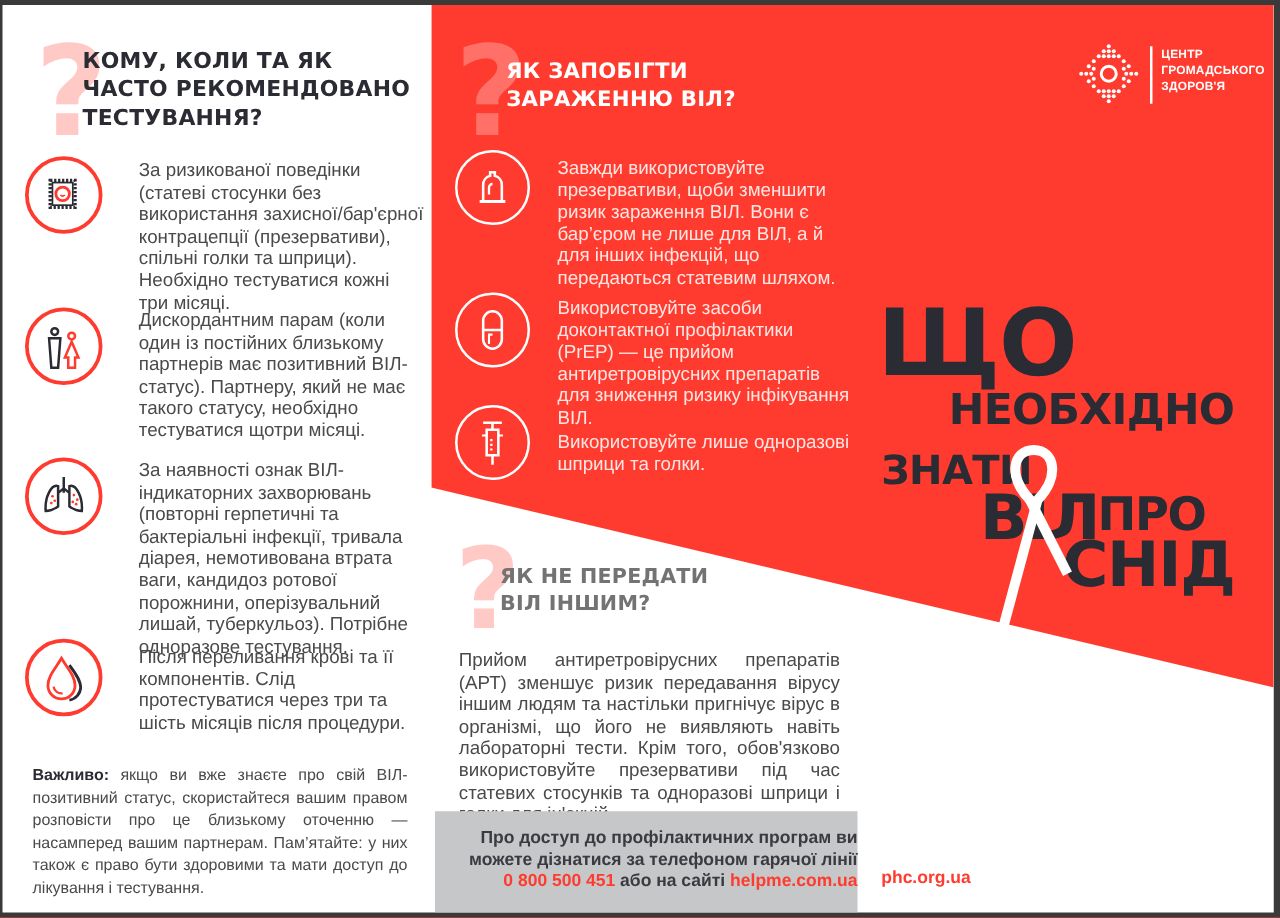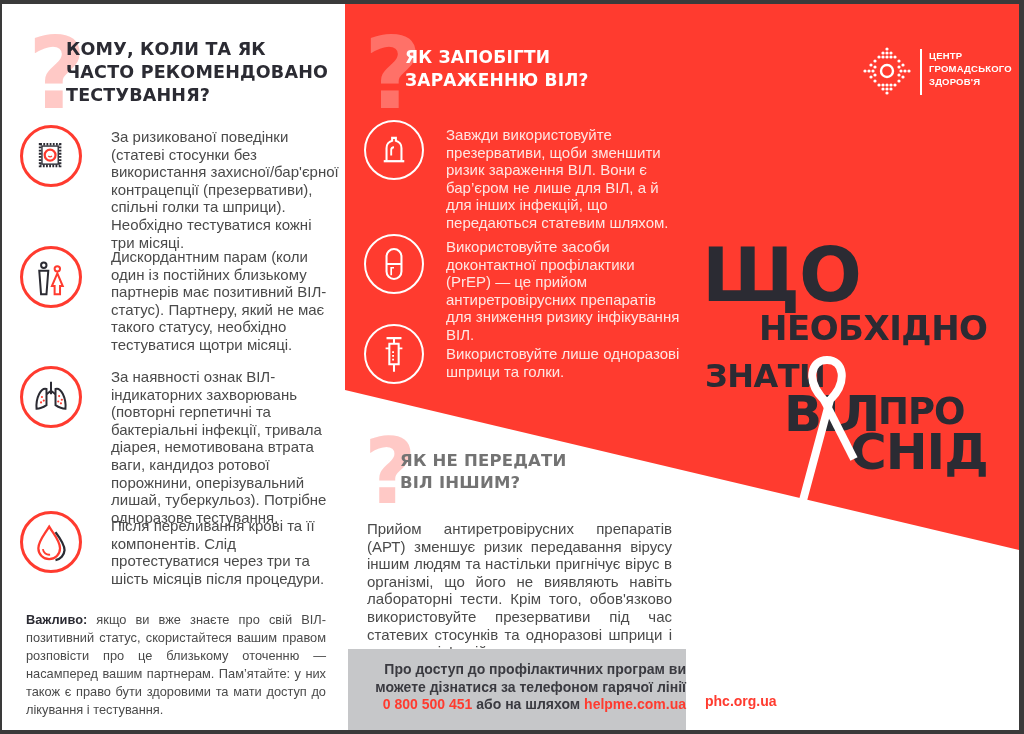--- a/index.html
+++ b/index.html
@@ -66,21 +66,21 @@
       color: #3a3a40;
     }
     .hotline .accent { color: #ff3b2f; }
 
     .phc {
       position: absolute; left: 703px; top: 689px;
       font-family: "Liberation Sans", sans-serif; font-weight: bold; font-size: 14px;
       color: #ff3b2f; text-decoration: none;
     }
 
-    .logo { position: absolute; left: 858px; top: 40px; width: 150px; height: 50px; }
+    .logo { position: absolute; left: 858px; top: 28px; width: 150px; height: 50px; }
     .logo-divider { position: absolute; left: 60px; top: 5px; width: 1.5px; height: 46px; background: #fff; }
     .logo-text {
       position: absolute; left: 69px; top: 5px; color: #ffffff;
       font-family: "Liberation Sans", sans-serif; font-weight: bold; font-size: 9.5px; line-height: 13px;
       letter-spacing: 0.2px;
     }
 
     .big-title { position: absolute; font-family: "DejaVu Sans", sans-serif; font-weight: bold; color: #2b2b33; line-height: 1; letter-spacing: -1px; }
     .t-shcho { left: 700px; top: 234px; font-size: 74px; }
     .t-neobkh { left: 757px; top: 307px; font-size: 34px; letter-spacing: -0.5px; }
@@ -186,21 +186,21 @@
   <div class="q-mark q-mid2">?</div>
   <div class="heading h-mid2">
     <span class="h-line">ЯК НЕ ПЕРЕДАТИ</span>
     <span class="h-line">ВІЛ ІНШИМ?</span>
   </div>
   <div class="para dark justify" style="left:365px; top:516px; width:305px;">Прийом антиретровірусних препаратів (АРТ) зменшує ризик передавання вірусу іншим людям та настільки пригнічує вірус в організмі, що його не виявляють навіть лабораторні тести. Крім того, обов'язково використовуйте презервативи під час статевих стосунків та одноразові шприци і голки для ін'єкцій.</div>
 
   <div class="hotline">
     <div>Про доступ до профілактичних програм ви</div>
     <div>можете дізнатися за телефоном гарячої лінії</div>
-    <div><span class="accent">0 800 500 451</span><span> або на шляхом </span><span class="accent">helpme.com.ua</span></div>
+    <div><span class="accent">0 800 500 451</span><span> або на сайті </span><span class="accent">helpme.com.ua</span></div>
   </div>
 
   <div class="logo">
     <svg width="54" height="54" viewBox="0 0 54 54" style="position:absolute;left:0;top:0;">
       <g fill="#fff">
         <circle cx="27" cy="27" r="6" fill="none" stroke="#fff" stroke-width="2.4"></circle>
         <circle cx="27" cy="5" r="1.6"></circle>
           <circle cx="23" cy="9" r="1.6"></circle>
           <circle cx="27" cy="9" r="1.6"></circle>
           <circle cx="31" cy="9" r="1.6"></circle>

